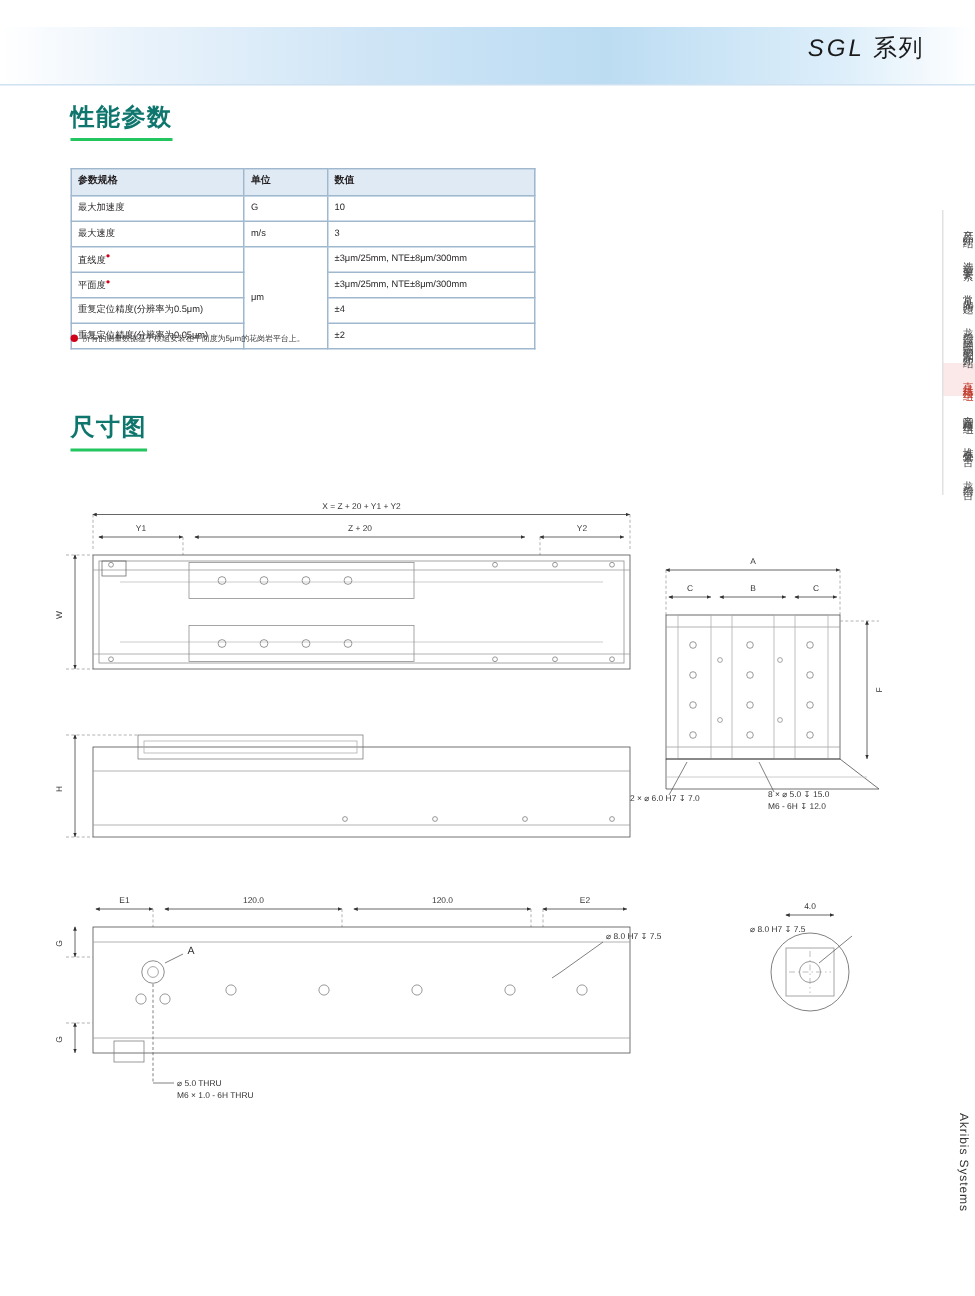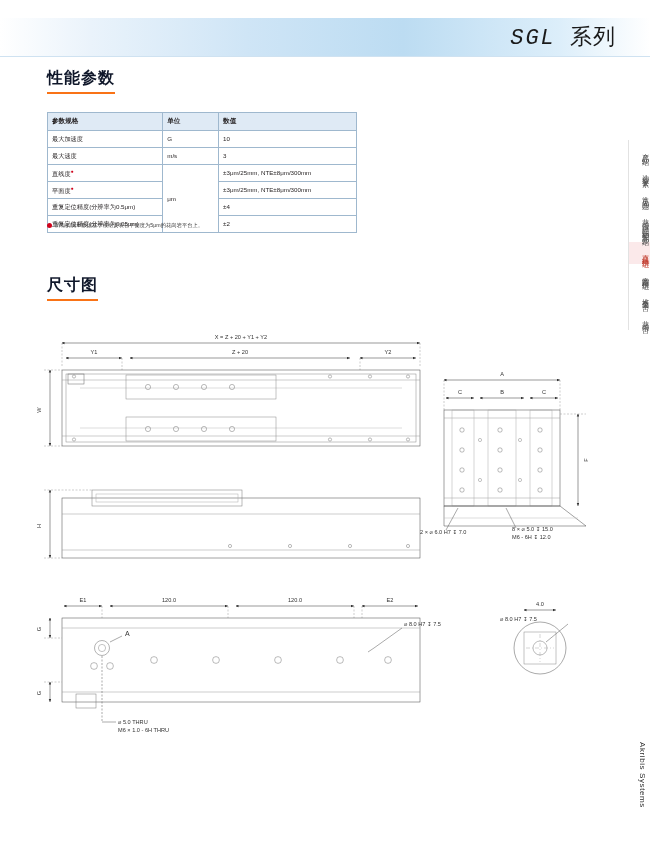--- a/index.html
+++ b/index.html
@@ -30,35 +30,35 @@
   }
   .header-bar-line {
     position: absolute;
     left: 0; top: 56px;
     width: 650px; height: 1px;
     background: #cfe2f1;
   }
   .header-title {
     position: absolute;
     right: 34px; top: 22px;
-    font-size: 22px;
+    font-size: 16px;
     letter-spacing: 1px;
     color: #1a1a1a;
-    font-family: Liberation Mono, monospace;
+    font-family: Liberation Sans, sans-serif;
   }
   .header-title .sgl { font-style: italic; font-weight: normal; letter-spacing: 2px;}
 
   
   .sec-title {
     position: absolute;
     font-size: 16px;
     font-weight: bold;
-    color: #0f172a;
+    color: #0f766e;
     padding-bottom: 3px;
-    border-bottom: 2px solid #f97316;
+    border-bottom: 2px solid #22c55e;
     letter-spacing: 1px;
   }
   #sec-perf { left: 47px; top: 68px; }
   #sec-dim  { left: 47px; top: 275px; text-align: center; }
 
   
   .spec-table {
     position: absolute;
     left: 47px; top: 112px;
     width: 310px;

